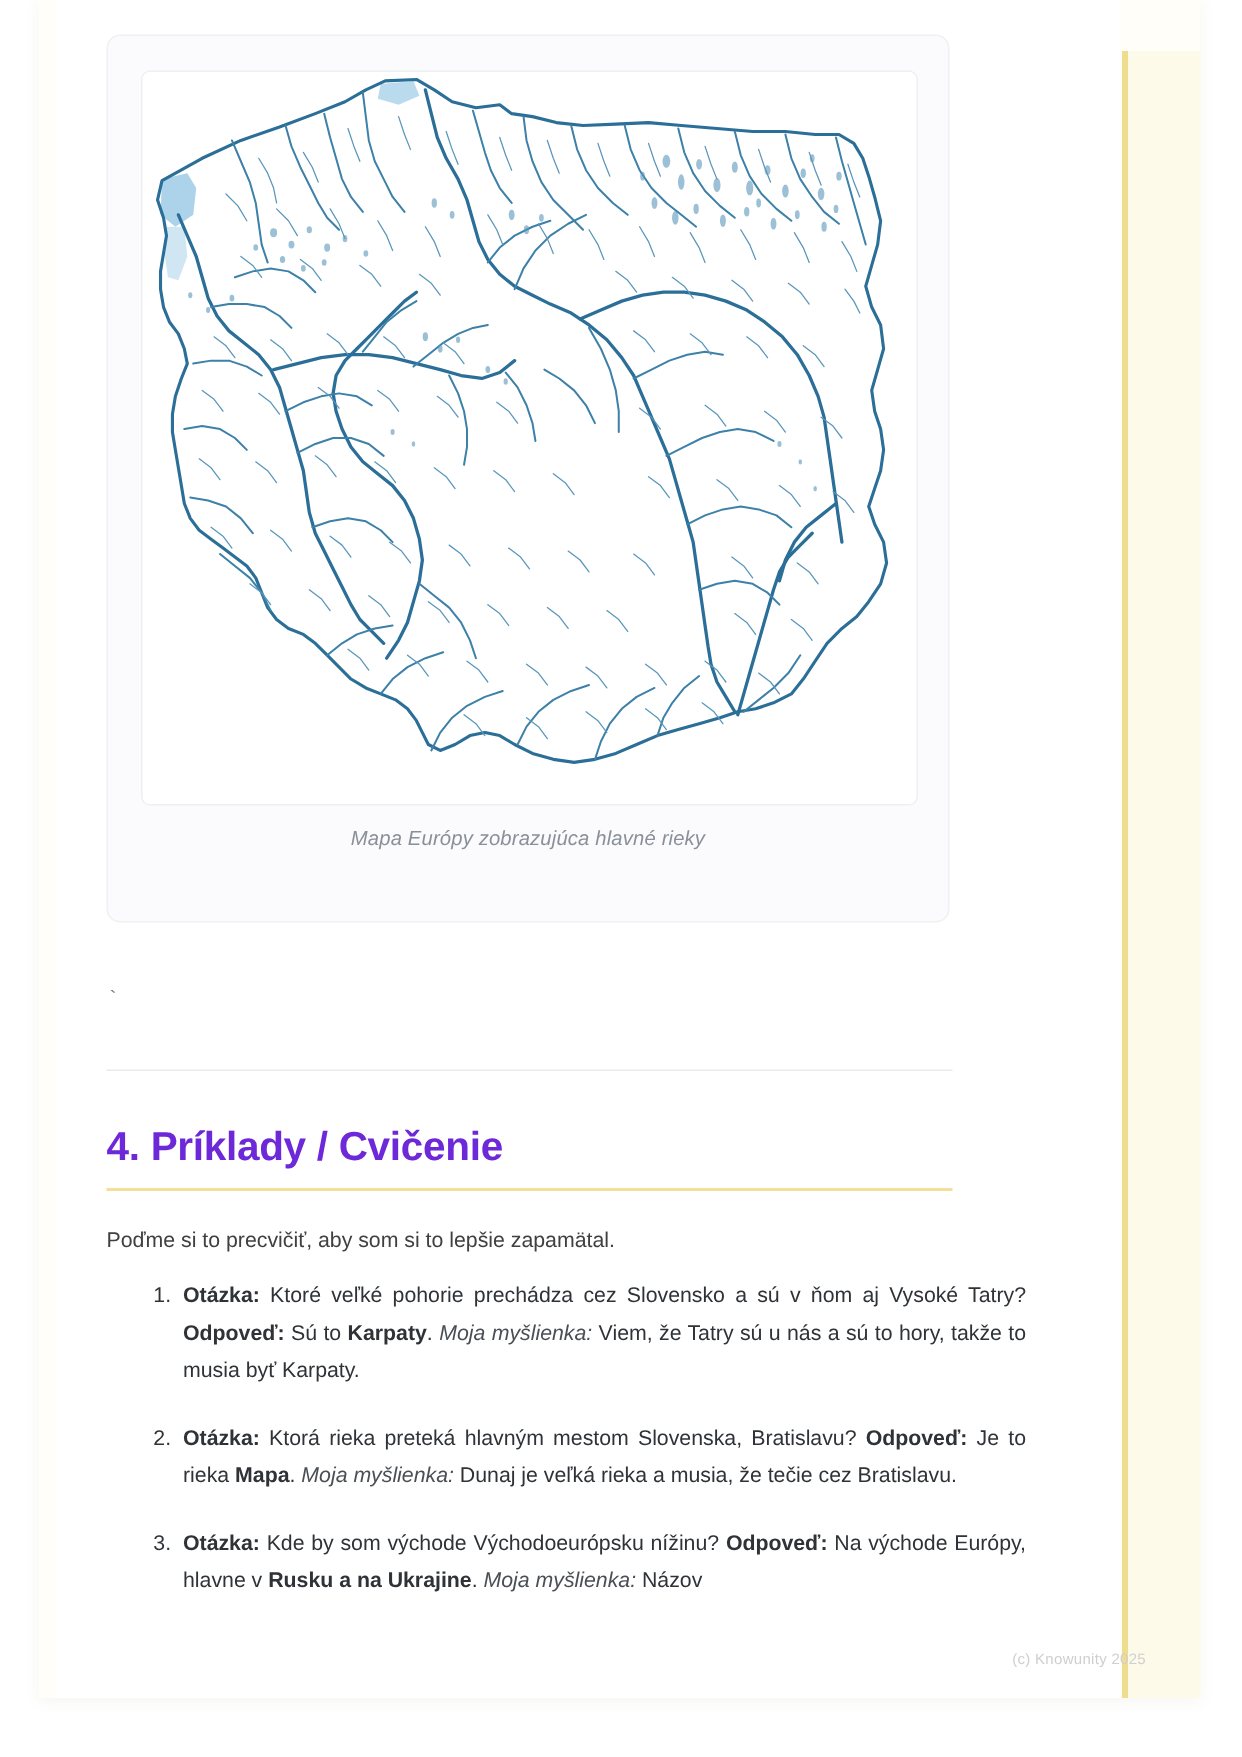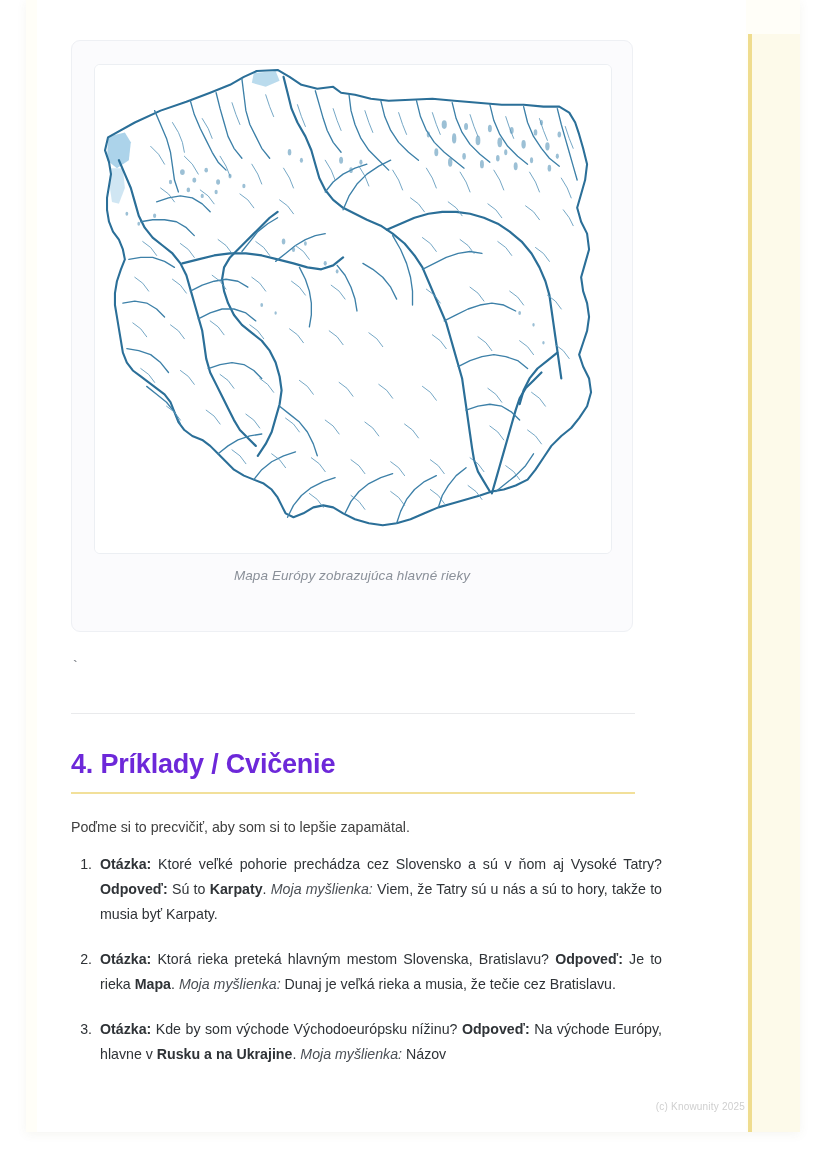--- a/index.html
+++ b/index.html
@@ -53,21 +53,21 @@
     top: 34px;
     width: 48px;
     height: 1098px;
     background: #fdfaea;
   }
 
   
   #figure-card {
     position: absolute;
     left: 45px;      
-    top: 40px;
+    top: 23px;
     width: 562px;
     height: 592px;
     background: #fbfbfd;
     border: 1px solid #eef0f4;
     border-radius: 9px;
     box-sizing: border-box;
   }
   #map-frame {
     position: absolute;
     left: 22px;
@@ -140,21 +140,21 @@
     left: 45px;
     top: 816px;
     width: 564px;
     font-size: 14.2px;
     color: #404040;
     line-height: 22px;
   }
 
   #exercise-list {
     position: absolute;
-    left: 41px;
+    left: 63px;
     top: 852px;
     width: 566px;
     margin: 0;
     padding-left: 29px;
     font-size: 14.2px;
     color: #2f3337;
     line-height: 25px;
   }
   #exercise-list li {
     text-align: justify;
@@ -162,21 +162,21 @@
     padding-left: 4px;
   }
   #exercise-list li::marker { color: #2f3337; }
   .q-label, .a-label { font-weight: bold; }
   .bold-answer { font-weight: bold; }
   .think-label { font-style: italic; color: #4a4f55; }
 
   
   #page-footer {
     position: absolute;
-    left: 529px;
+    left: 548px;
     top: 1101px;
     width: 190px;
     text-align: right;
     font-size: 10px;
     color: #cfcfcf;
     letter-spacing: 0.2px;
   }
 </style>
 </head>
 <body>

